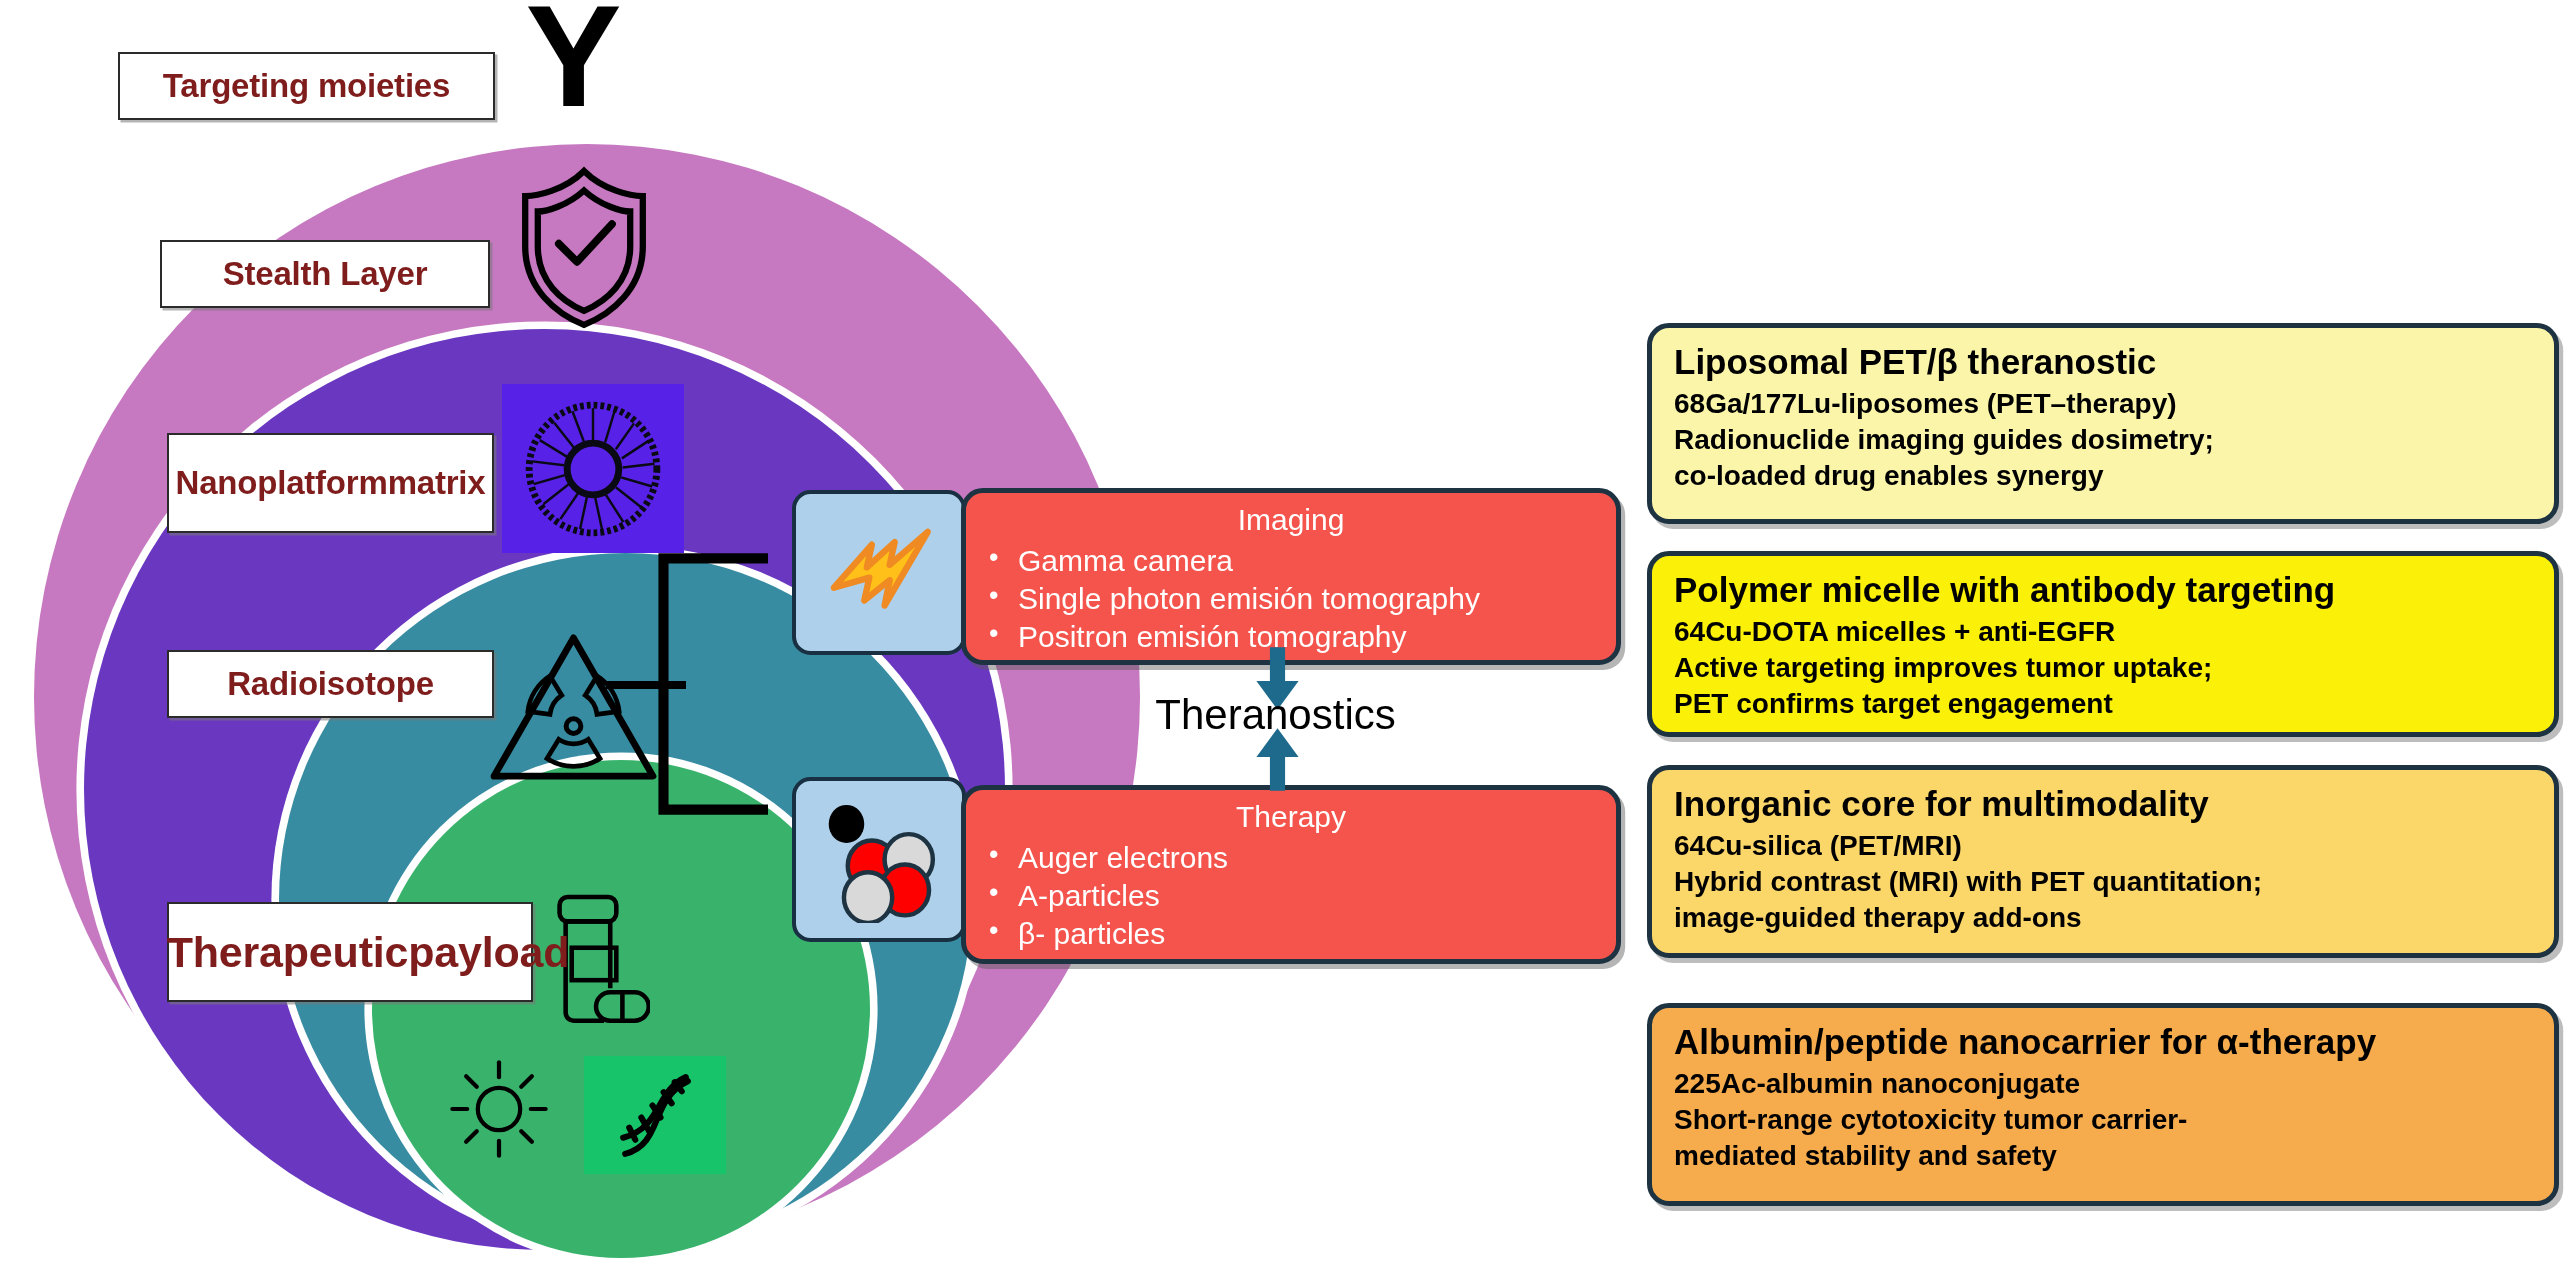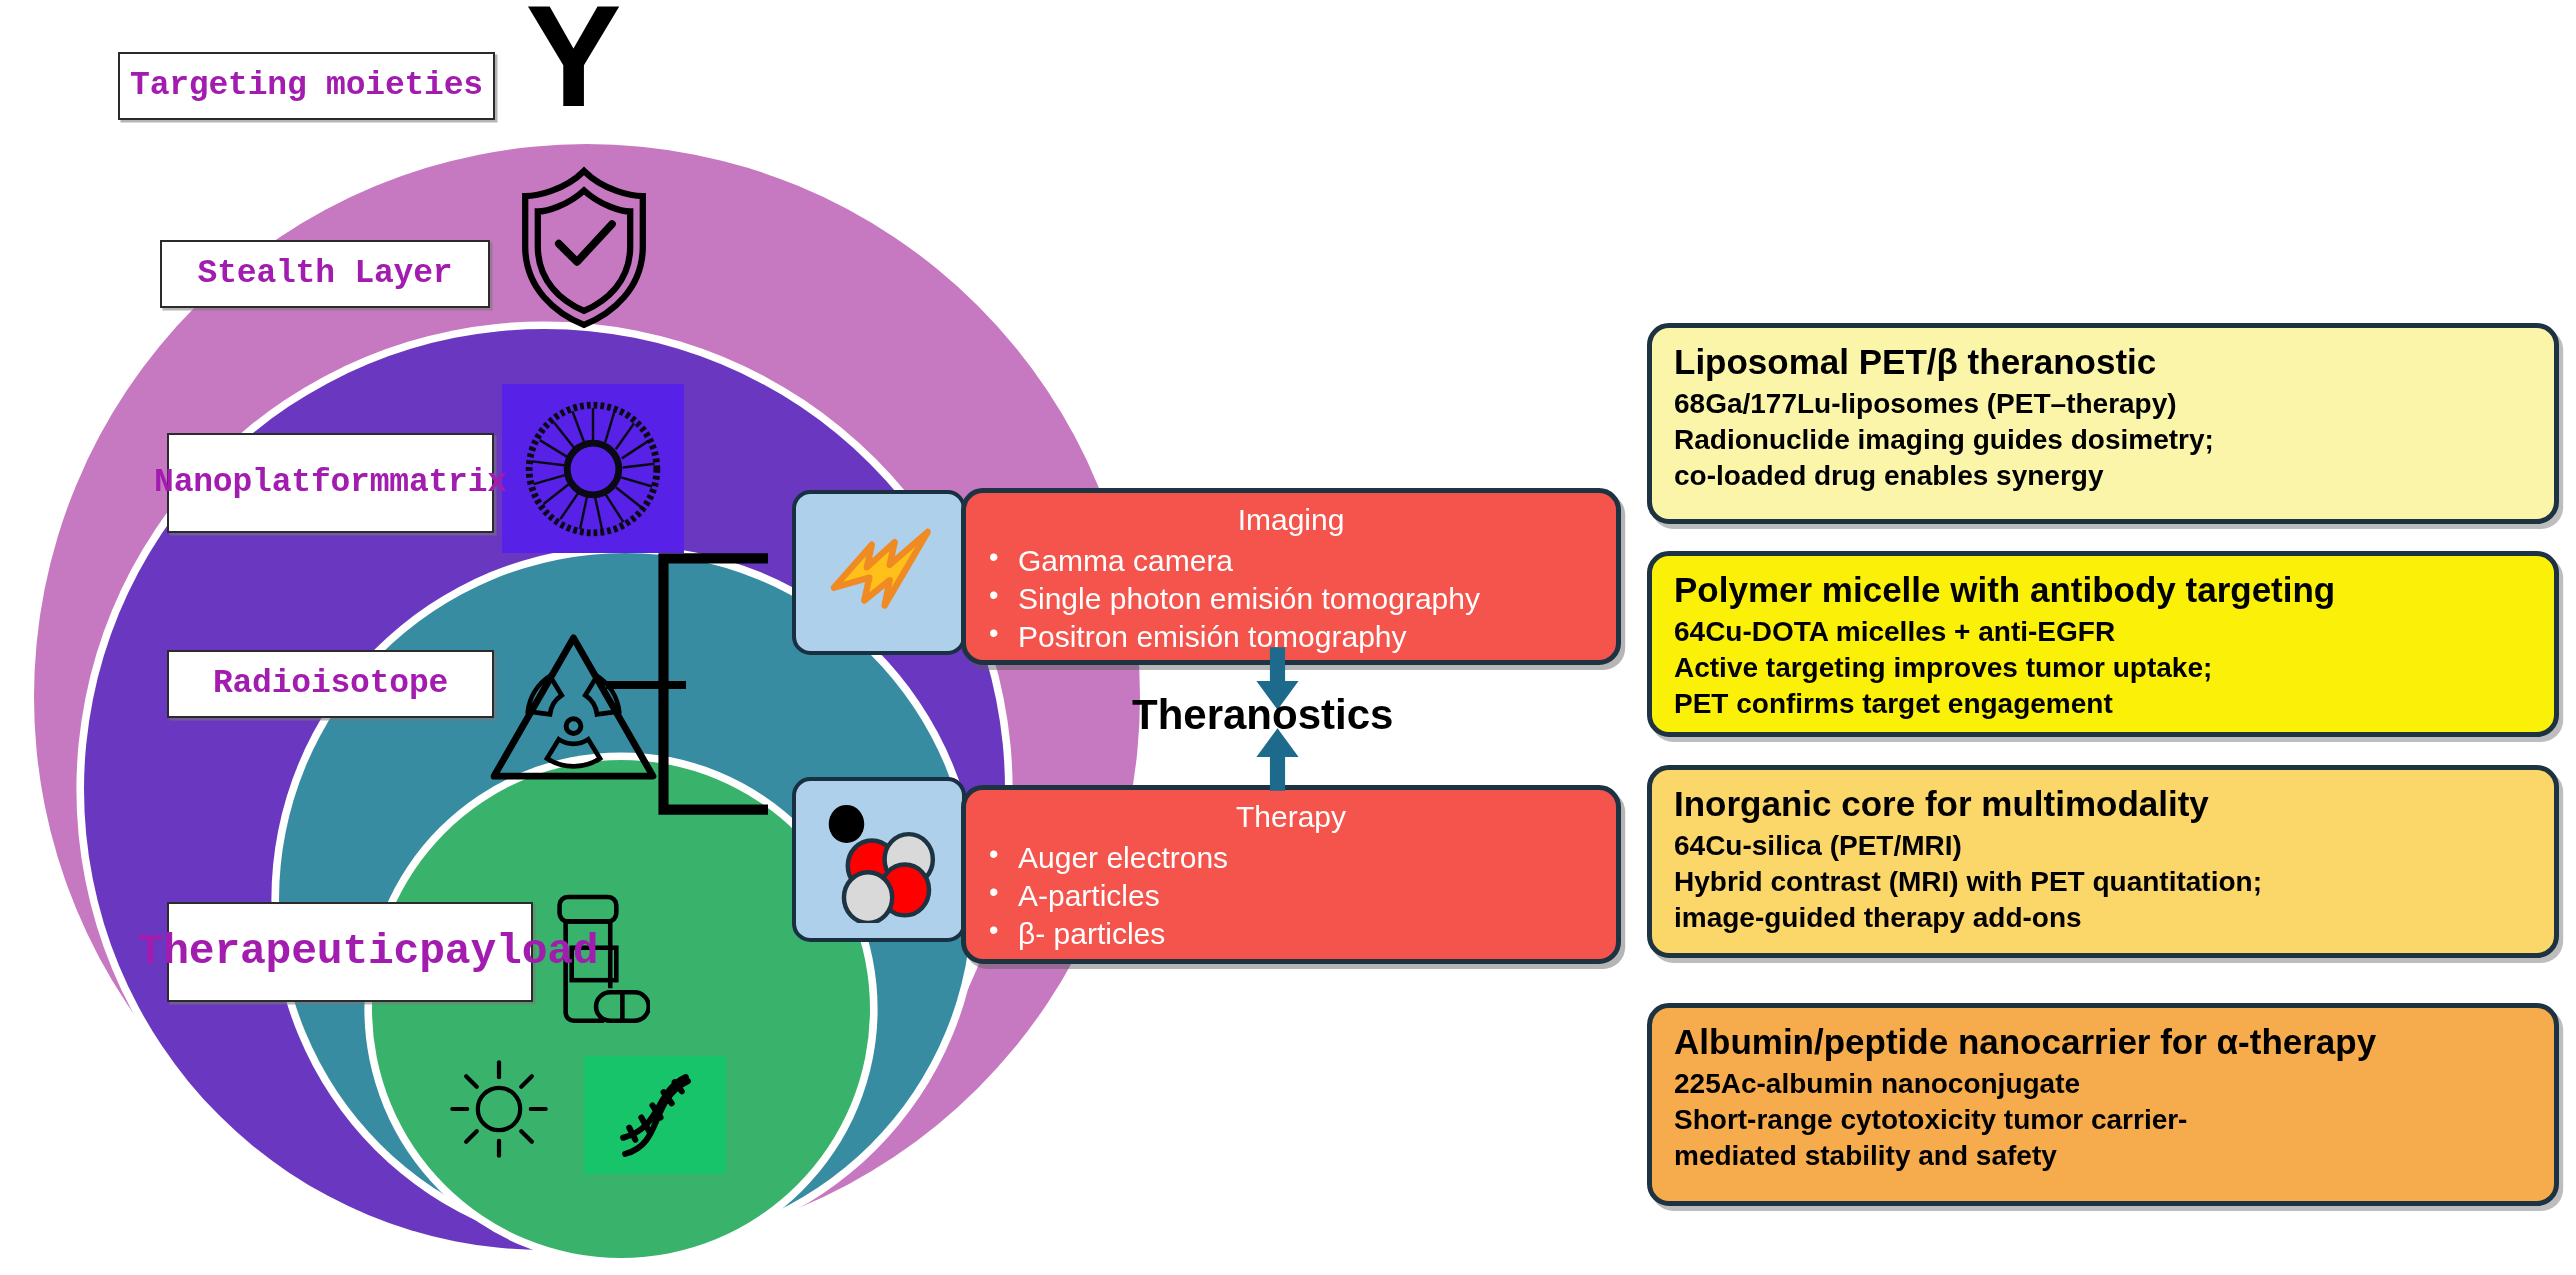--- a/index.html
+++ b/index.html
@@ -15,22 +15,22 @@
                  box-shadow:0 0 0 7.6px #ffffff;}
   #isotope-circle{left:279px;top:553px;width:693px;height:693px;background:#378ca2;
                  box-shadow:0 0 0 7.6px #ffffff;}
   #payload-circle{left:372px;top:760px;width:498px;height:498px;background:#39b36c;
                  box-shadow:0 0 0 7.6px #ffffff;}
 
   
   .chip{position:absolute;background:#ffffff;border:2.5px solid #2b2b2b;
         box-shadow:2.5px 2.5px 0 rgba(120,120,120,.55);
         display:flex;align-items:center;justify-content:center;
-        font-weight:bold;color:#a21caf;text-align:center;line-height:1.12;
-        letter-spacing:-0.2px;font-family:Liberation Mono, monospace;}
+        font-weight:bold;color:#7f1d1d;text-align:center;line-height:1.12;
+        letter-spacing:-0.2px;}
   #chip-targeting{left:118px;top:52px;width:373px;height:64px;font-size:33px;}
   #chip-stealth{left:160px;top:240px;width:326px;height:64px;font-size:33px;}
   #chip-matrix{left:167px;top:433px;width:323px;height:96px;font-size:33px;}
   #chip-isotope{left:167px;top:650px;width:323px;height:64px;font-size:33px;}
   #chip-payload{left:167px;top:902px;width:326px;height:96px;font-size:43px;padding-left:36px;}
 
   
   #antibody-y{position:absolute;left:510px;top:-6.8px;width:127px;height:127px;
               font-size:144px;font-weight:bold;color:#000;line-height:127px;
               text-align:center;font-family:"Liberation Sans",sans-serif;}
@@ -61,21 +61,21 @@
           color:#ffffff;font-weight:normal;}
   #box-imaging{left:961px;top:488px;width:650px;height:167px;}
   #box-therapy{left:961px;top:785px;width:650px;height:169px;}
   .redbox .bx-title{text-align:center;font-size:30px;margin:10px 0 5px 0;}
   .redbox ul{margin:0;padding:0 0 0 52px;list-style:none;}
   .redbox li{position:relative;font-size:30px;line-height:1.26;white-space:nowrap;}
   .redbox li::before{content:"•";position:absolute;left:-29px;top:-1.7px;font-size:27px;}
 
   
   #theranostics-label{position:absolute;left:1132px;top:691px;width:287px;
-        text-align:left;font-size:42px;font-weight:bold;color:#000;}
+        text-align:center;font-size:42px;font-weight:normal;color:#000;}
   #arrow-pair{position:absolute;left:1248px;top:647px;width:59px;height:144px;}
 
   
   .card{position:absolute;left:1647px;width:912px;
         border:5px solid #1d3342;border-radius:22px;
         box-shadow:4.2px 5px 0 rgba(90,90,90,.40);
         padding:13.5px 22px 8.4px 22px;box-sizing:border-box;color:#000;}
   .card .c-title{font-size:35px;font-weight:bold;line-height:1.12;margin-bottom:5px;}
   .card .c-line{font-size:28px;font-weight:bold;line-height:1.30;}
   #card-0{top:323px;height:201px;background:#fbf5aa;}

